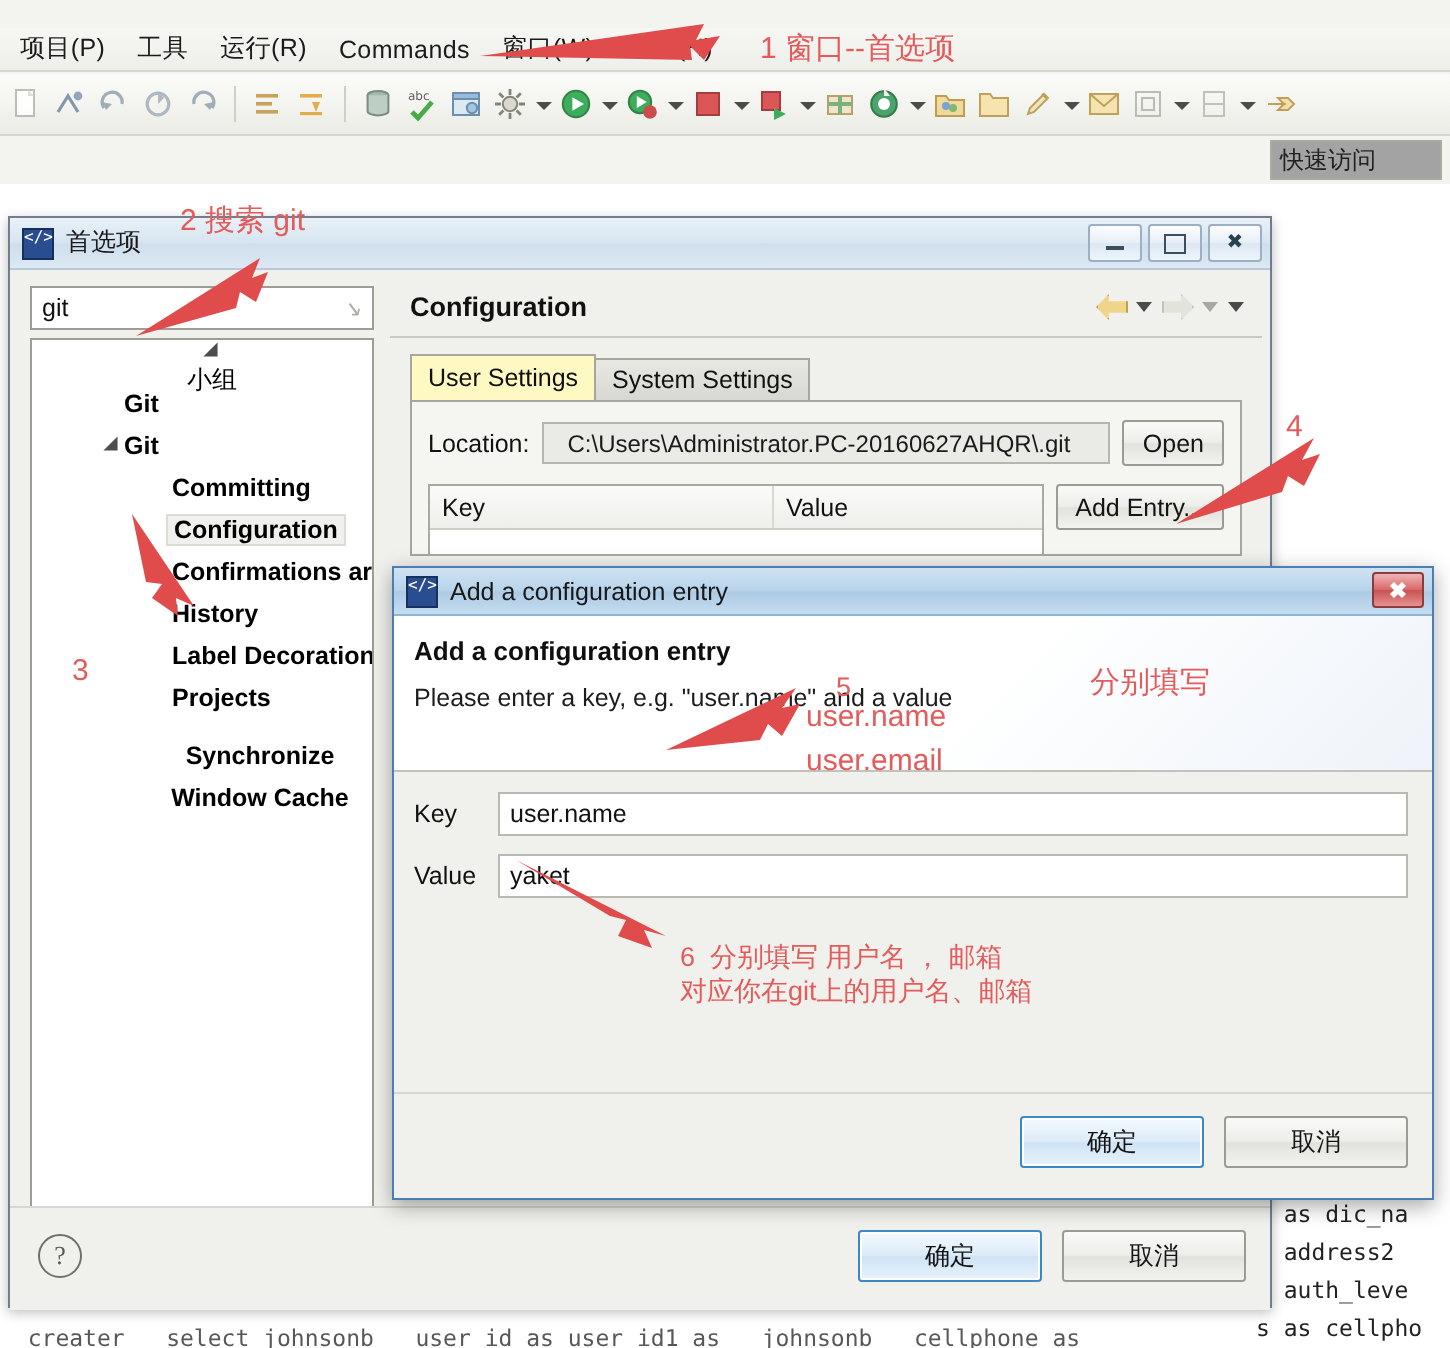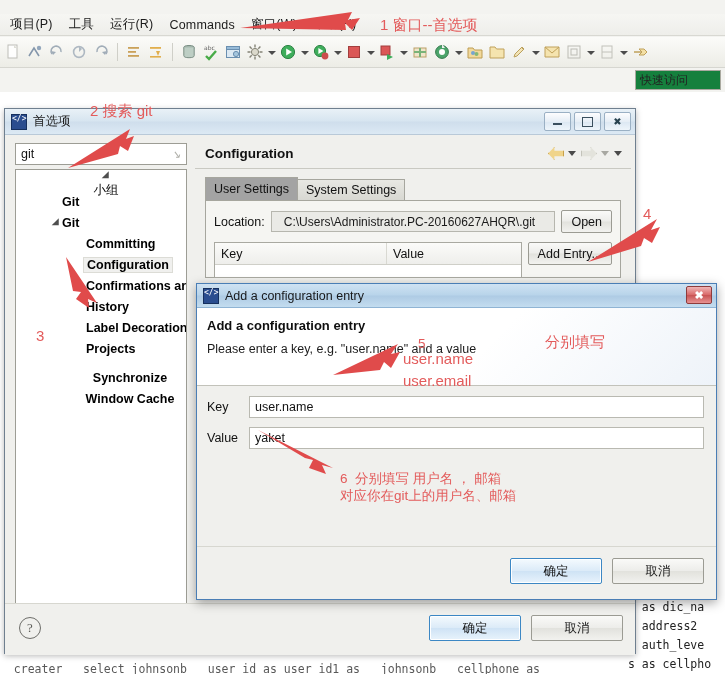--- a/index.html
+++ b/index.html
@@ -53,21 +53,21 @@
     content:""; position:absolute; left:1px; top:7px;
     border-left:4px solid transparent; border-right:4px solid transparent;
     border-top:4px solid #4c4c4c;
   }
   .tb-sep {
     width: 1px; height: 18px; background: #cfcfc8; margin: 0 5px; flex:none;
   }
   .quick-access {
     position: absolute; right: 4px; top: 70px;
     width: 86px; height: 20px;
-    background: #15803d;
+    background: #a3a3a3;
     border: 1px solid #a9a9a0;
     box-sizing: border-box;
     font-size: 12px; color: #222;
     display: flex; align-items: center; padding-left: 4px;
   }
   .ide-editor-bg {
     position: absolute; left:0; top: 92px; width: 725px; height: 582px;
     background: #ffffff;
   }
 
@@ -251,21 +251,21 @@
   .tab {
     height: 21px; padding: 0 8px;
     font-size: 12.5px; color:#111;
     display: flex; align-items: center;
     border: 1px solid #a6a69e; border-bottom: none;
     background: linear-gradient(180deg,#e8e8e3 0%, #d8d8d2 100%);
     margin-right: -1px;
     box-sizing: border-box;
   }
   .tab.active {
-    background: #a3a3a3; height: 23px;
+    background: #fef9c3; height: 23px;
     border-color: #a6a69e;
     position: relative; z-index: 2;
   }
   .tab-content {
     margin: 0 10px 0 10px;
     border: 1px solid #a6a69e;
     background: #f5f5f2;
     height: 78px;
     box-sizing: border-box;
     position: relative;

